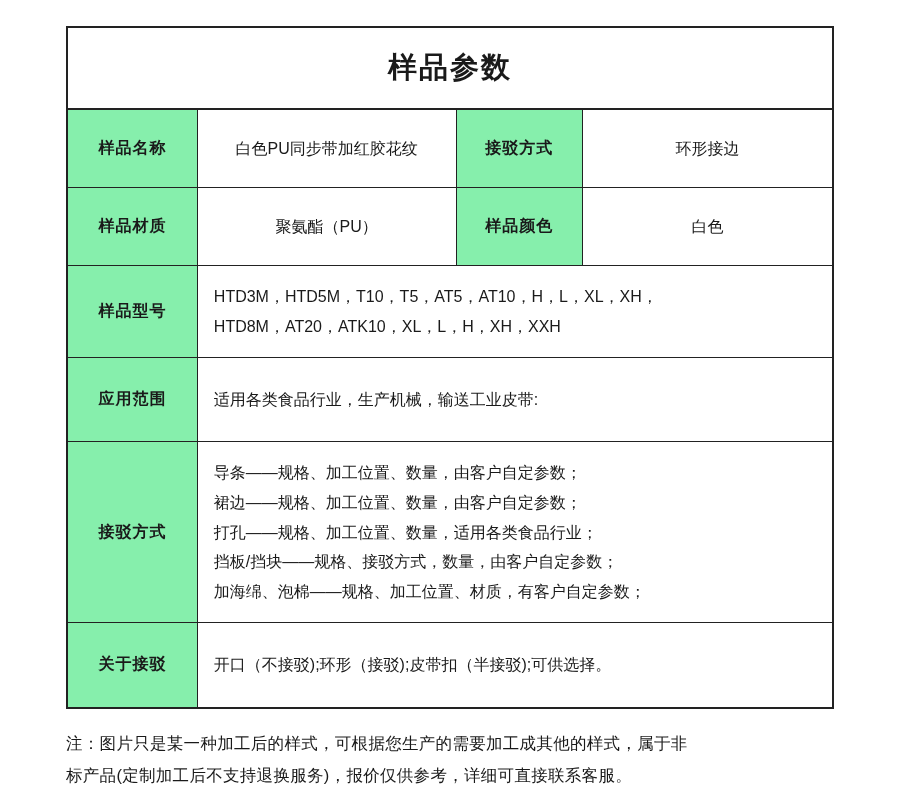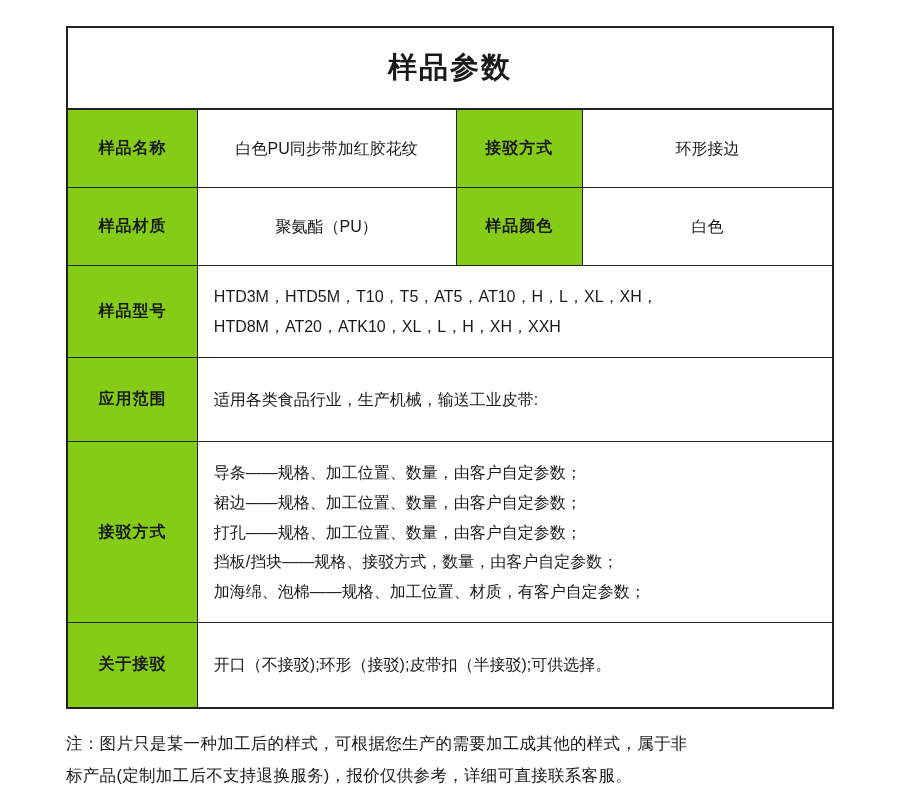--- a/index.html
+++ b/index.html
@@ -34,21 +34,21 @@
   }
   .title-cell {
     text-align: center;
     font-size: 29px;
     font-weight: bold;
     letter-spacing: 2px;
     padding: 20px 0 20px 0 !important;
     border-bottom: 2px solid #222222 !important;
   }
   .label {
-    background: #84cc16;
+    background: #86efac;
     text-align: center;
     font-size: 16px;
     font-weight: bold;
     letter-spacing: 1px;
     padding: 28px 6px !important;
   }
   .value {
     font-size: 16px;
     padding: 21px 16px !important;
     line-height: 1.7;
@@ -125,21 +125,21 @@
       <tr>
         <td class="label">应用范围</td>
         <td class="value left tall" colspan="3">适用各类食品行业，生产机械，输送工业皮带:</td>
       </tr>
 
       <tr>
         <td class="label">接驳方式</td>
         <td class="multi-line" colspan="3">
           <div>导条——规格、加工位置、数量，由客户自定参数；</div>
           <div>裙边——规格、加工位置、数量，由客户自定参数；</div>
-          <div>打孔——规格、加工位置、数量，由客户自定参数；</div>
+          <div>打孔——规格、加工位置、数量，适用各类食品行业；</div>
           <div>挡板/挡块——规格、接驳方式，数量，由客户自定参数；</div>
           <div>加海绵、泡棉——规格、加工位置、材质，有客户自定参数；</div>
         </td>
       </tr>
 
       <tr>
         <td class="label">关于接驳</td>
         <td class="value left tall" colspan="3">开口（不接驳);环形（接驳);皮带扣（半接驳);可供选择。</td>
       </tr>
     </tbody>

